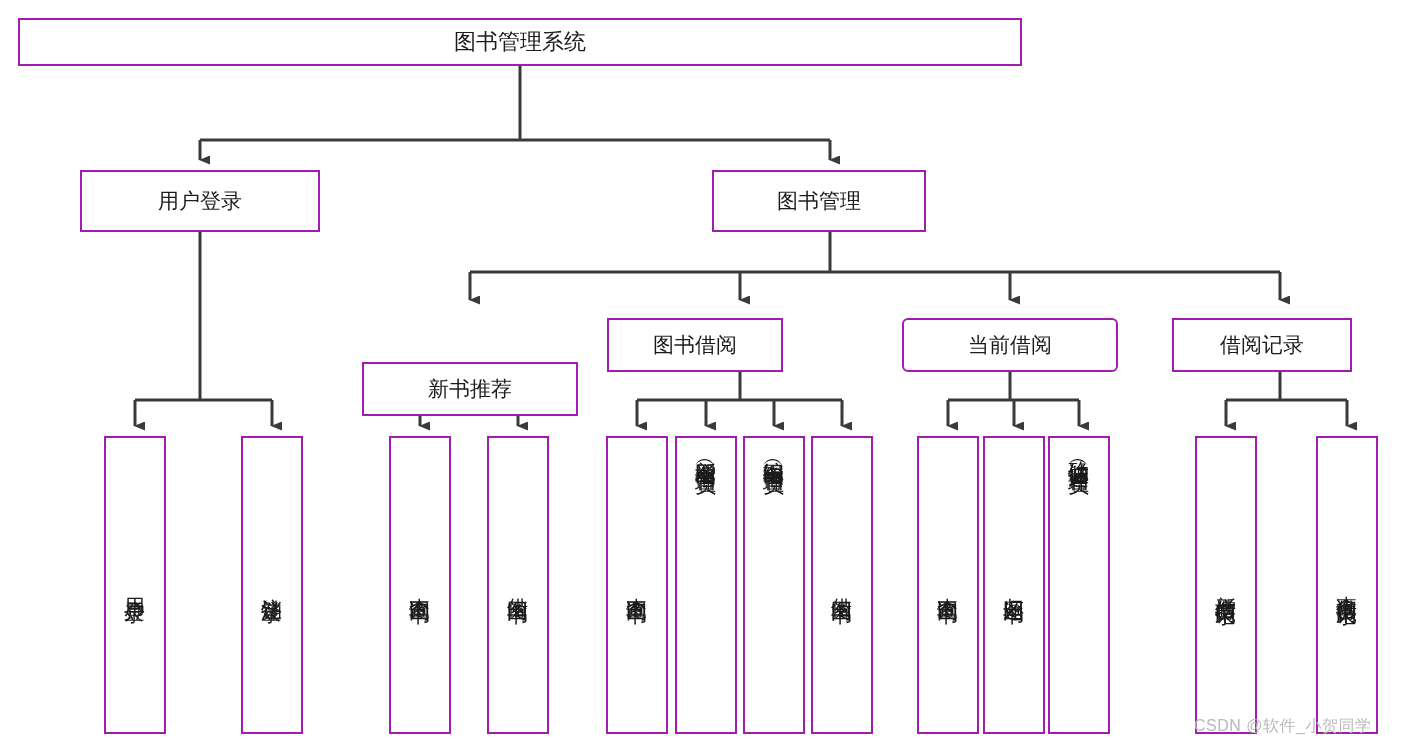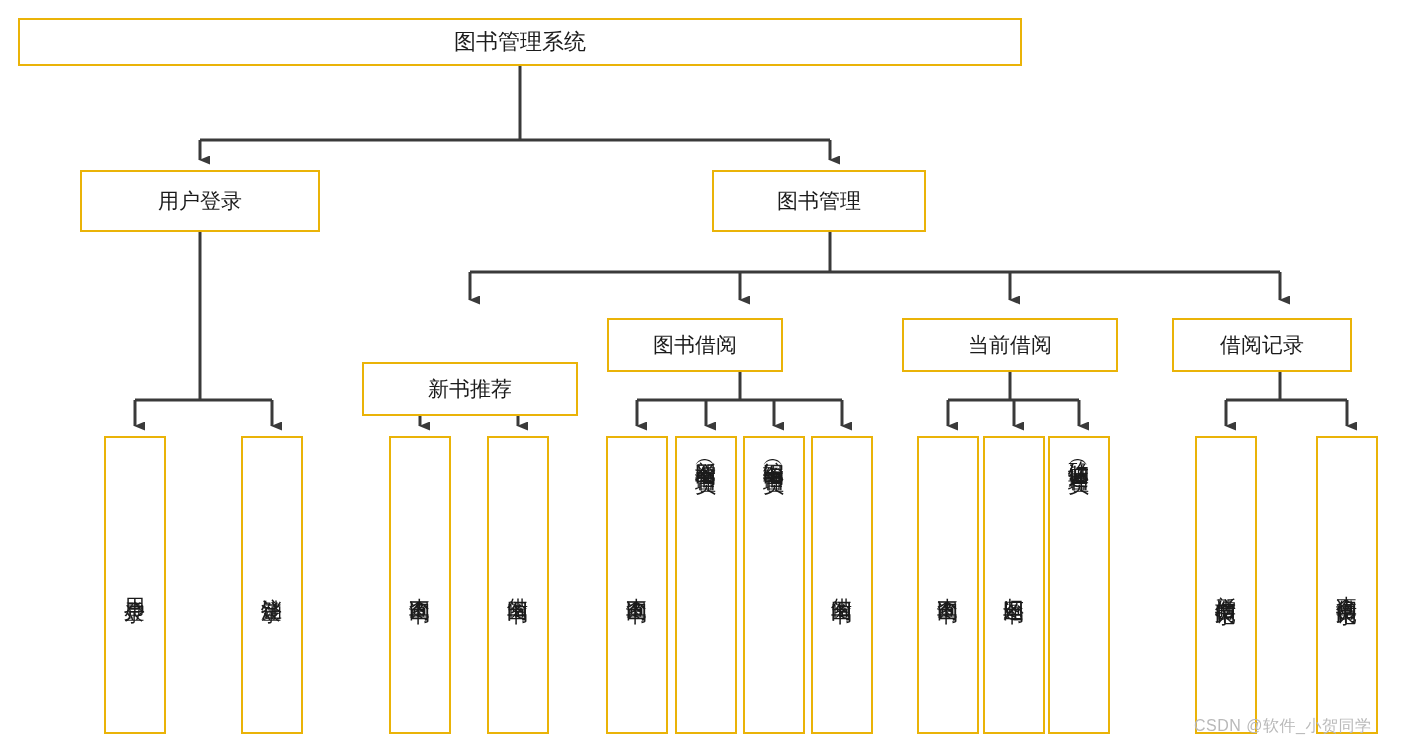--- a/index.html
+++ b/index.html
@@ -23,21 +23,21 @@
     left: 0;
     top: 0;
     width: 1405px;
     height: 747px;
     pointer-events: none;
   }
   .node {
     position: absolute;
     box-sizing: border-box;
     background: #ffffff;
-    border: 2px solid #eab308;
+    border: 2px solid #a21caf;
     display: flex;
     align-items: center;
     justify-content: center;
     color: #1b1b1b;
     line-height: 1.18;
     text-align: center;
   }
   .node-label {
     display: block;
     white-space: pre-line;
@@ -142,21 +142,21 @@
   <div class="node horiz" style="left:712px; top:170px; width:214px; height:62px;">
     <span class="node-label">图书管理</span>
   </div>
 
   <div class="node horiz" style="left:362px; top:318px; width:216px; height:54px;margin-top:44px;">
     <span class="node-label">新书推荐</span>
   </div>
   <div class="node horiz" style="left:607px; top:318px; width:176px; height:54px;">
     <span class="node-label">图书借阅</span>
   </div>
-  <div class="node horiz" style="left:902px; top:318px; width:216px; height:54px;">
+  <div class="node horiz" style="left:902px; top:318px; width:216px; height:54px;border-radius:6px;">
     <span class="node-label">当前借阅</span>
   </div>
   <div class="node horiz" style="left:1172px; top:318px; width:180px; height:54px;">
     <span class="node-label">借阅记录</span>
   </div>
 
   <div class="node vert centered" style="left:104px; top:436px; width:62px; height:298px;">
     <span class="node-label">用户登录</span>
   </div>
   <div class="node vert centered" style="left:241px; top:436px; width:62px; height:298px;">

